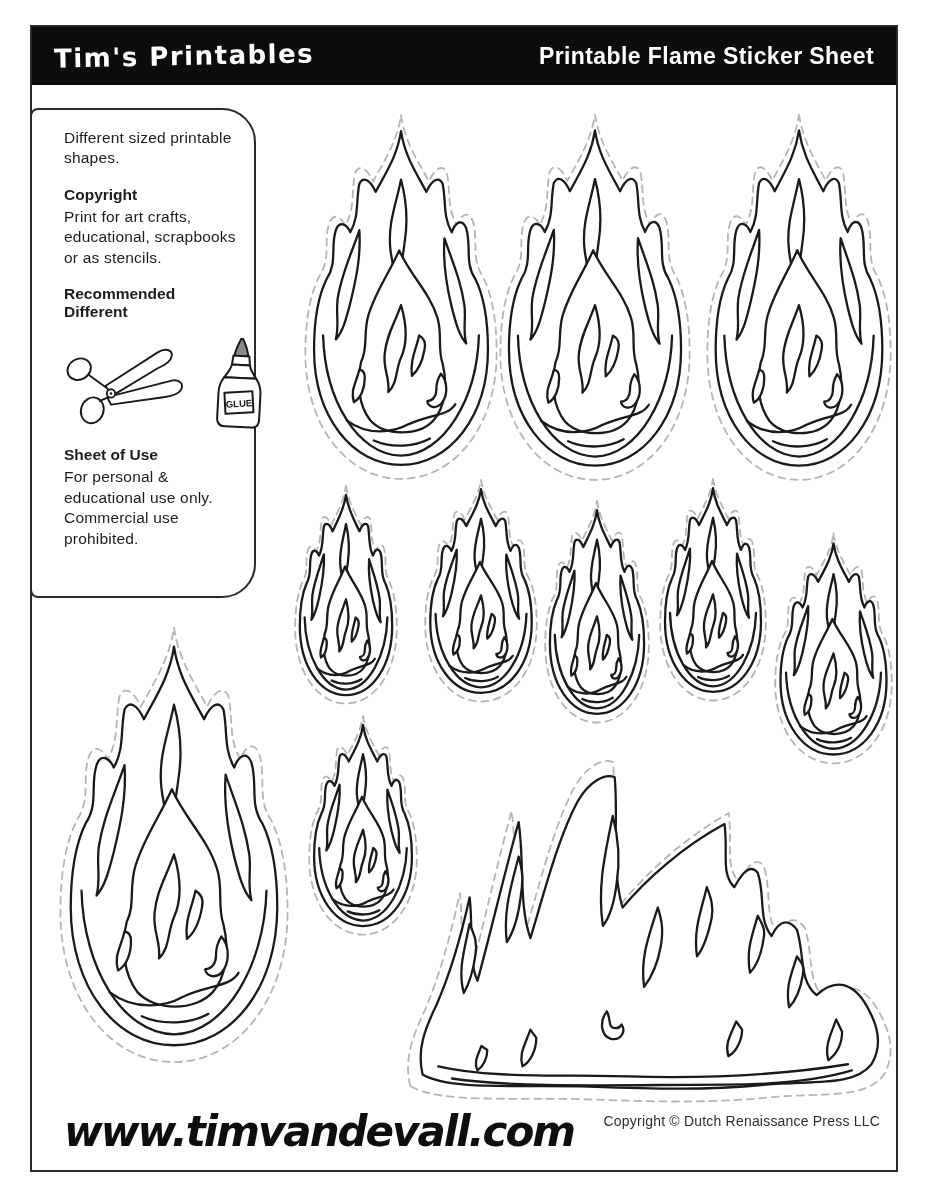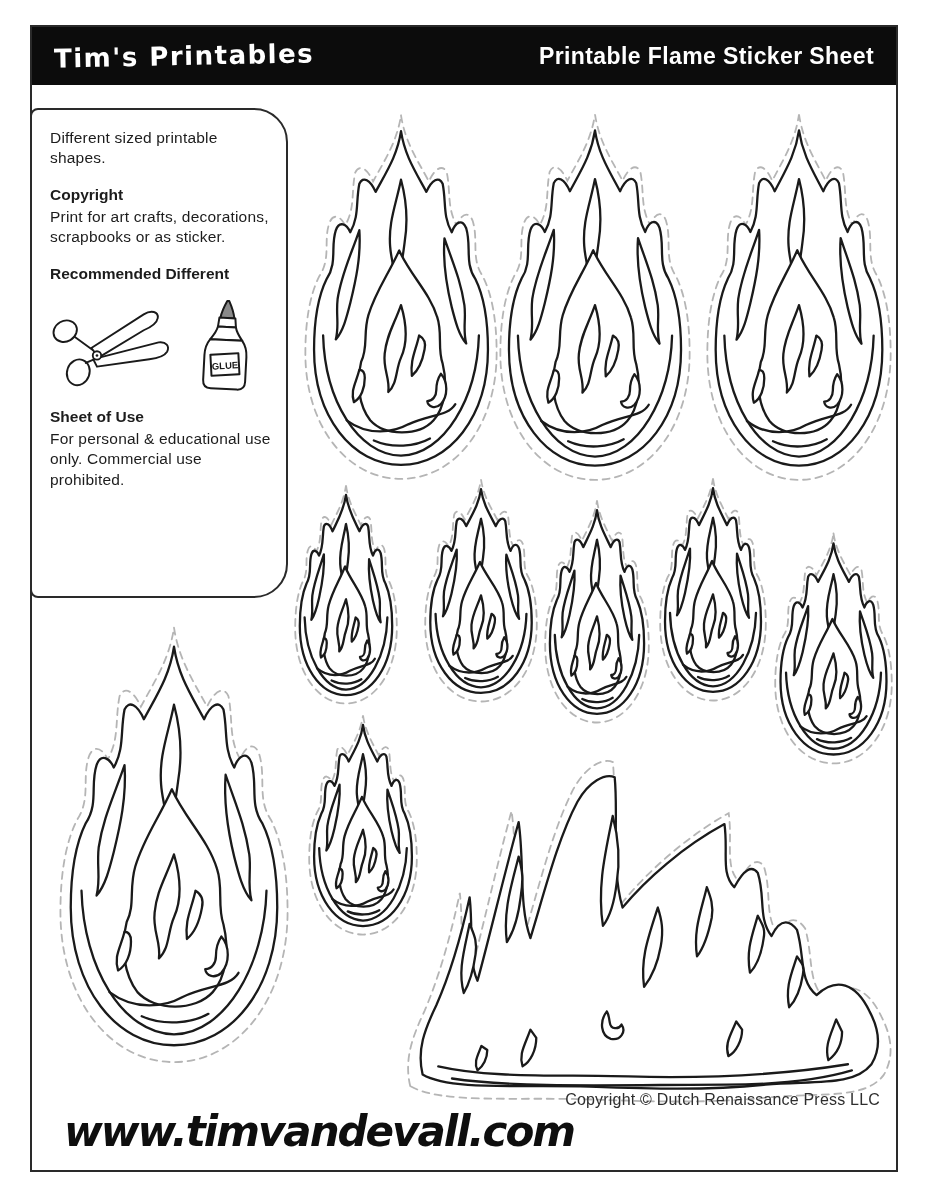--- a/index.html
+++ b/index.html
@@ -6,23 +6,23 @@
   .screen { position:relative; width:927px; height:1200px; background:#fff;
             font-family:"Liberation Sans", sans-serif; overflow:hidden; }
   .page { position:absolute; left:30px; top:25px; width:868px; height:1147px;
           border:2px solid #2a2a2a; box-sizing:border-box; background:#fff; }
   .header { position:absolute; left:0; top:0; width:100%; height:58px; background:#0c0c0c;
             display:flex; align-items:center; justify-content:space-between;
             padding:0 22px; box-sizing:border-box; }
   .logo { color:#fff; font-size:26px; font-weight:700; letter-spacing:1.5px;
           transform:rotate(-1.2deg); font-family:"DejaVu Sans", sans-serif; }
   .header-title { color:#fff; font-size:23px; font-weight:700; letter-spacing:.4px;text-align:right; }
-  .infobox { position:absolute; left:-2px; top:81px; width:258px; height:490px;
+  .infobox { position:absolute; left:-2px; top:81px; width:226px; height:490px;
              border:2px solid #2a2a2a; border-radius:8px 34px 34px 8px; box-sizing:border-box;
-             padding:18px 14px 0 18px; color:#1c1c1c; background:#fff; z-index:3; }
+             padding:18px 14px 0 32px; color:#1c1c1c; background:#fff; z-index:3; }
   .infobox p { margin:0 0 15px; font-size:15.5px; line-height:1.32; letter-spacing:.2px; }
   .infobox h3 { margin:17px 0 3px; font-size:15.5px; font-weight:700; }
   .infobox h3:first-child { margin-top:0; }
   .supplies { display:flex; align-items:flex-end; gap:28px; margin:10px 0 6px 0; height:98px; }
   .supplies svg { display:block; }
   .glue-rot { transform:rotate(3deg); }
 
   .sticker { position:absolute; z-index:1; }
   .sticker svg { width:100%; height:100%; display:block; overflow:visible; }
 
@@ -30,21 +30,21 @@
           stroke-linecap:round; vector-effect:non-scaling-stroke; }
   .line { fill:none; stroke:#1a1a1a; stroke-width:2.3px; stroke-linejoin:round;
           stroke-linecap:round; vector-effect:non-scaling-stroke; }
   .dash { fill:none; stroke:#b5b5b5; stroke-width:1.8px; stroke-dasharray:7 5.5;
           stroke-linecap:round; vector-effect:non-scaling-stroke; }
   .inkthin { fill:#ffffff; stroke:#1a1a1a; stroke-width:2px; stroke-linejoin:round;
           stroke-linecap:round; }
   .footer-url { position:absolute; left:32px; top:1080px; font-size:42px; font-weight:800;
                 font-style:italic; letter-spacing:-2px; color:#0e0e0e; z-index:4;
                 font-family:"DejaVu Sans", sans-serif; }
-  .footer-copy { position:absolute; right:16px; top:1064px; font-size:16px; color:#2e2e2e;
+  .footer-copy { position:absolute; right:16px; top:1086px; font-size:14px; color:#2e2e2e;
                  letter-spacing:.2px; z-index:4; }
   .defs { position:absolute; width:0; height:0; overflow:hidden; }
 </style>
 </head>
 <body>
 
 <svg class="defs" aria-hidden="true">
   <defs>
     <path id="flame-outer" vector-effect="non-scaling-stroke" d="M100,10
       C104,34 116,50 128,70 C134,58 142,54 146,62 C150,80 146,94 156,110
@@ -111,21 +111,21 @@
   <div class="page">
 
     <div class="header">
       <span class="logo">Tim's Printables</span>
       <span class="header-title">Printable Flame Sticker Sheet</span>
     </div>
 
     <div class="infobox">
       <p>Different sized printable shapes.</p>
       <h3>Copyright</h3>
-      <p>Print for art crafts, decorations, scrapbooks or as sticker.</p>
+      <p>Print for art crafts, educational, scrapbooks or as stencils.</p>
       <h3>Recommended Different</h3>
       <div class="supplies">
         <span>
           <svg width="122" height="86" viewBox="0 0 130 92">
             <ellipse class="inkthin" cx="16" cy="28" rx="13" ry="11" transform="rotate(-30 16 28)"></ellipse>
             <ellipse class="inkthin" cx="30" cy="72" rx="12" ry="14" transform="rotate(20 30 72)"></ellipse>
             <path class="inkthin" d="M26,34 L48,50"></path>
             <path class="inkthin" d="M38,62 L52,56"></path>
             <path class="inkthin" d="M44,46 L100,10 C108,5 116,7 115,14 C114,20 107,24 100,27 L52,56 Z"></path>
             <path class="inkthin" d="M46,58 L116,40 C124,39 128,44 125,50 C122,55 114,57 106,58 L50,66 Z"></path>

